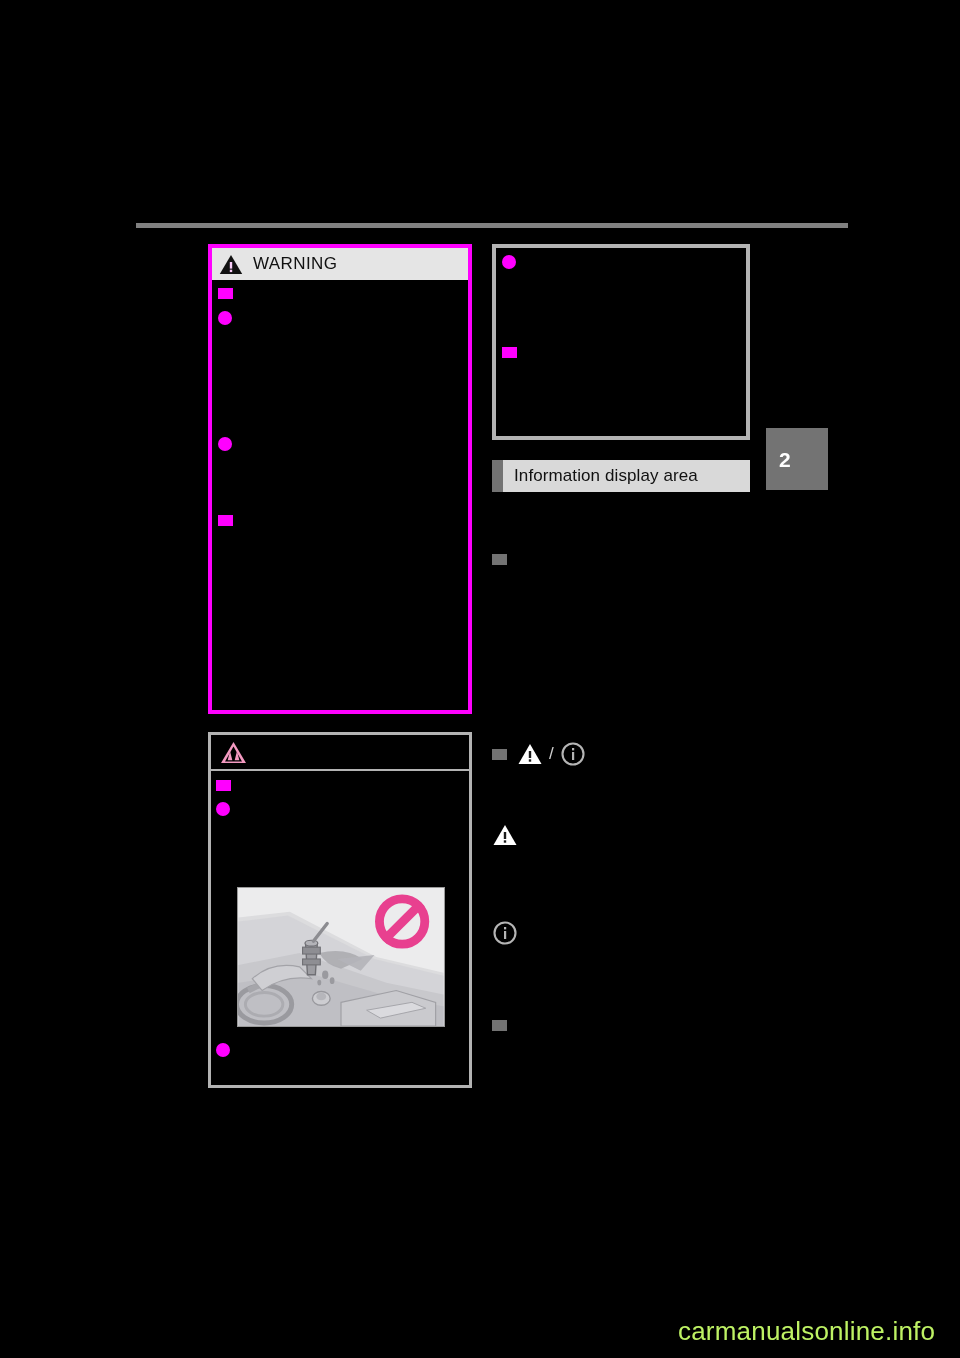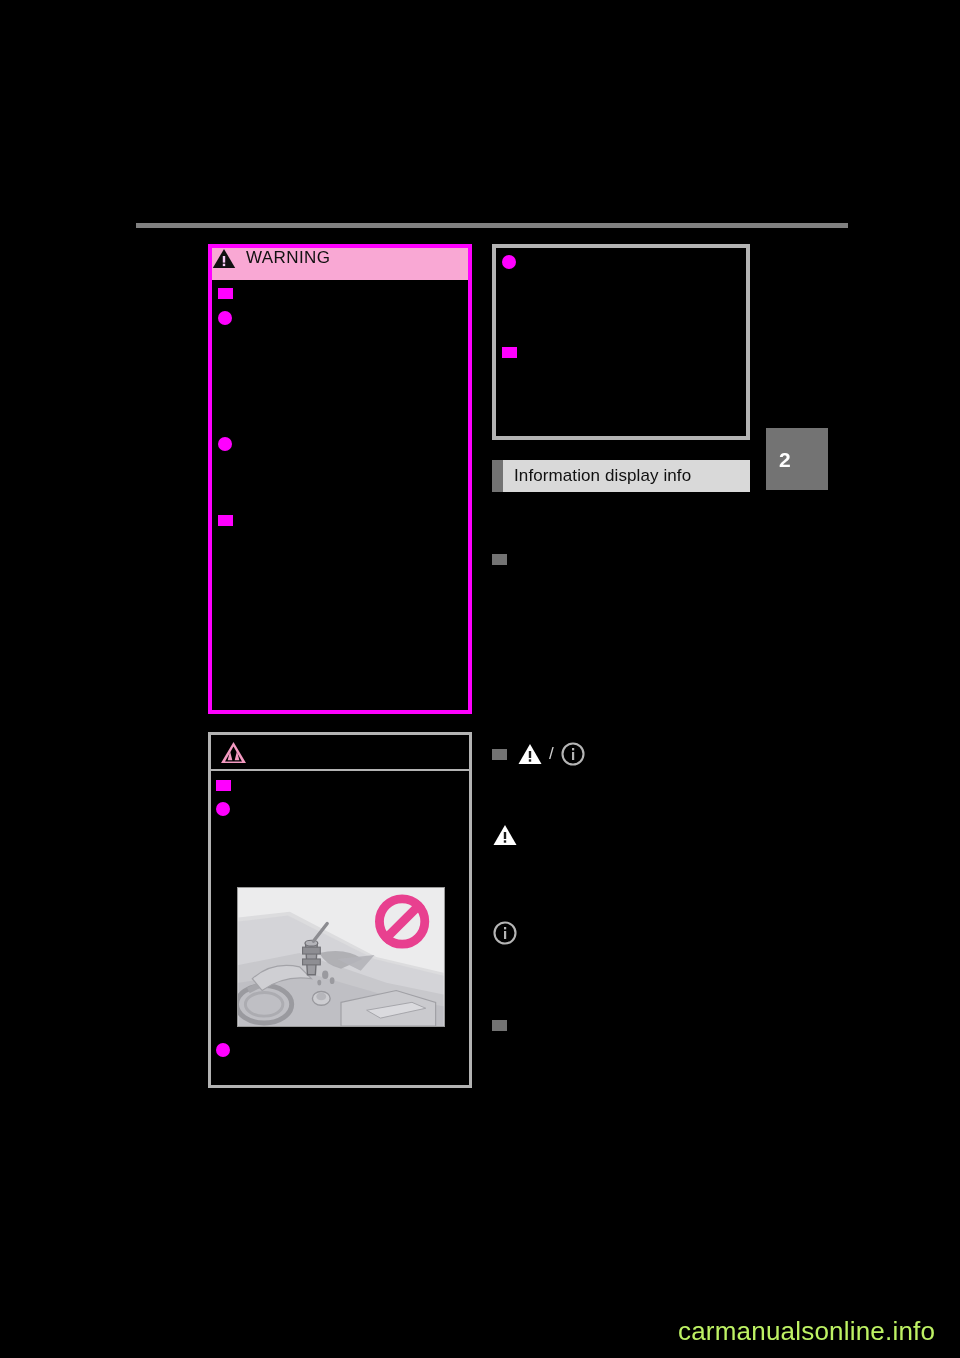--- a/index.html
+++ b/index.html
@@ -69,23 +69,25 @@
 
   
   .warn-box {
     position: relative;
     border: 4px solid #ff00ff;
     background: #000000;
     box-sizing: border-box;
     height: 470px;
   }
   .warn-head {
-    background: #f9a8d4;
+    background: #e5e5e5;
     height: 32px;
     display: flex;
+    align-items: center;
+    padding-left: 7px;
     box-sizing: border-box;
   }
   .warn-head .tri {
     width: 24px;
     height: 21px;
     flex: 0 0 auto;
     margin-right: 10px;
   }
   .warn-head .label {
     color: #111111;
@@ -351,21 +353,21 @@
   <div class="col-right">
     <div class="rt-box">
       <div class="dot-bullet" style="left:6px; top:7px;"></div>
       <div class="sq-bullet" style="left:6px; top:99px;"></div>
     </div>
   </div>
 
   <div class="sec-head">
     <div class="tab"></div>
     <div class="bar">
-      <span>Information display info</span>
+      <span>Information display area</span>
     </div>
   </div>
 
   <div class="sq-bullet-gray rmark" style="left:492px; top:554px;"></div>
 
   <div class="icon-row">
     <div class="sq"></div>
     <div class="icon-box">
       <svg viewBox="0 0 26 26" width="26" height="26">
         <path d="M13 3 L24.5 23 L1.5 23 Z" fill="#ffffff"></path>

